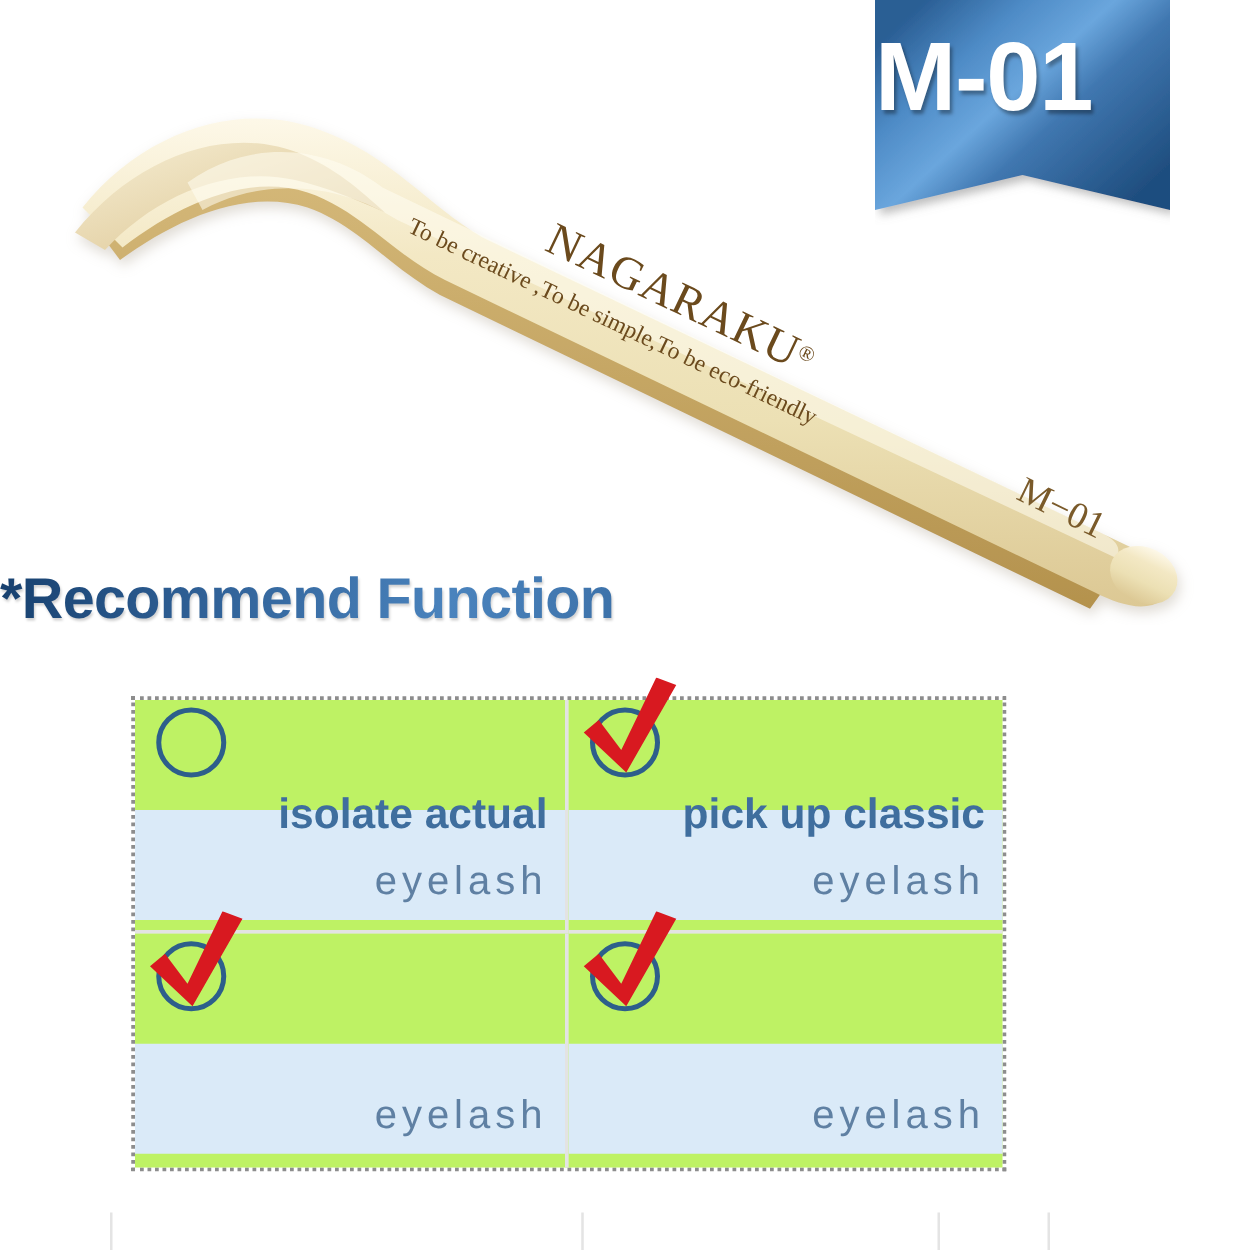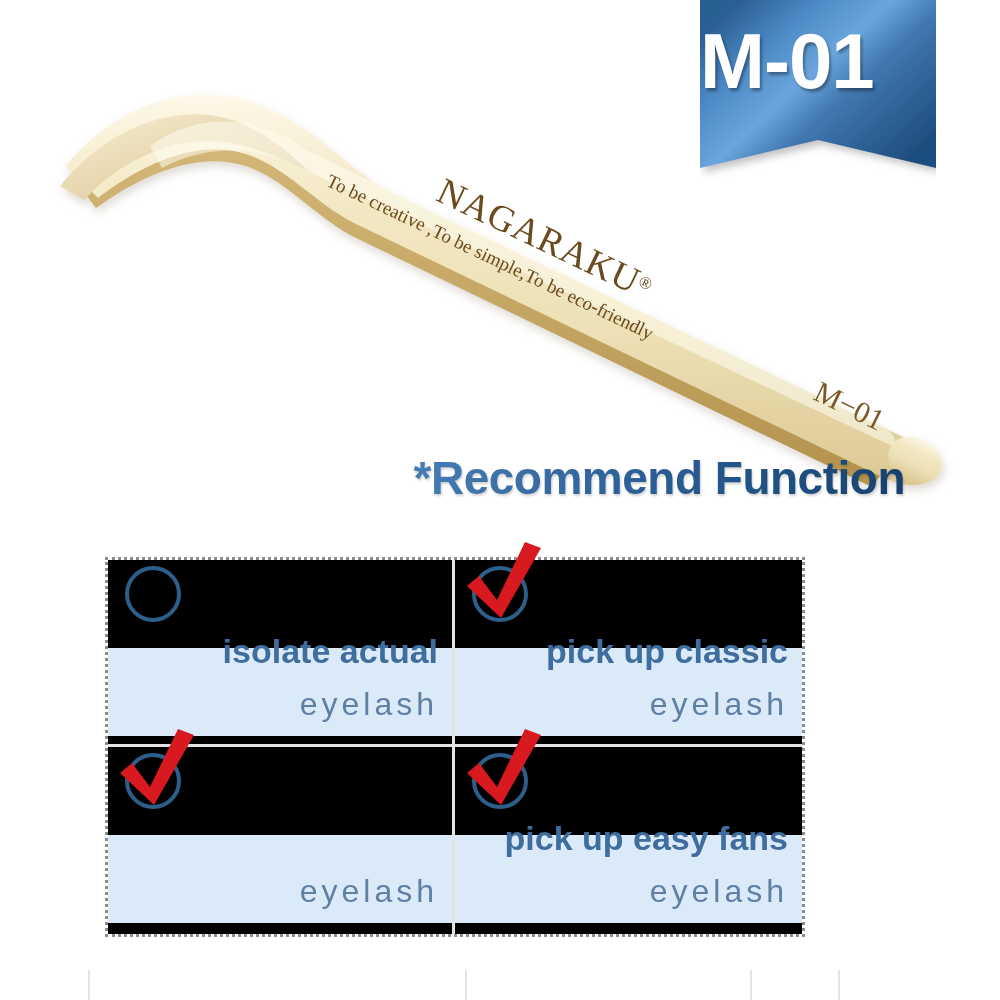--- a/index.html
+++ b/index.html
@@ -16,34 +16,34 @@
   #model-banner{position:absolute;left:700px;top:0;width:236px;height:185px;}
   #model-banner .ribbon-shape{position:absolute;inset:0;}
   #model-banner .ribbon-label{
       position:absolute;left:0;top:22px;width:236px;text-align:left;
       font-size:78px;font-weight:bold;color:#ffffff;letter-spacing:-1px;
       font-family:"Liberation Sans", sans-serif;
       text-shadow:2px 3px 3px rgba(0,0,0,.35);
       line-height:1;}
 
   
-  #section-heading{position:absolute;left:0;top:455px;width:905px;text-align:right;
+  #section-heading{position:absolute;left:0;top:455px;width:905px;text-align:left;
       font-size:46px;font-weight:bold;line-height:1;
       font-family:"Liberation Sans", sans-serif;
       letter-spacing:-0.5px;
       background:linear-gradient(100deg,#17406e 0%,#2f6096 18%,#4a83bd 40%,#3a6ea5 58%,#2b5d96 72%,#1d4e7f 88%,#17406e 100%);
       -webkit-background-clip:text;background-clip:text;color:transparent;
       -webkit-text-fill-color:transparent;
       filter:drop-shadow(1px 2px 1px rgba(0,0,0,.18));}
 
   
   #feature-grid{position:absolute;left:105px;top:557px;width:700px;height:380px;
       border:3px dotted #8d8d8d;box-sizing:border-box;
       display:grid;grid-template-columns:1fr 1fr;grid-template-rows:1fr 1fr;}
-  .feature-cell{position:relative;box-sizing:border-box;background:#000000;overflow:visible;}
+  .feature-cell{position:relative;box-sizing:border-box;background:#bef264;overflow:visible;}
   .feature-cell.col-l{border-right:3px solid #e3e3e3;}
   .feature-cell.row-t{border-bottom:3px solid #e3e3e3;}
 
   
   .cell-band{position:absolute;left:0;right:0;top:88px;height:88px;background:#daeaf8;}
 
   
   .cell-marker{position:absolute;left:8px;top:-12px;width:86px;height:86px;}
   .marker-circle{position:absolute;left:9px;top:18px;width:56px;height:56px;
       border:4px solid #2d5f8b;border-radius:50%;box-sizing:border-box;background:transparent;}
@@ -190,21 +190,20 @@
   </div>
 
   <div class="feature-cell">
     <div class="cell-band"></div>
     <div class="cell-marker">
       <div class="marker-circle"></div>
       <svg class="marker-check" viewBox="0 0 86 86">
         <path d="M4 44 L16 34 L34 58 L62 0 L78 6 L38 76 Z" fill="#d81920"></path>
       </svg>
     </div>
-    <div class="cell-title">pick up easy fans</div>
     <div class="cell-sub">eyelash</div>
   </div>
 </div>
 
 <div id="bottom-rules">
   <div class="rule" style="left:88px"></div>
   <div class="rule" style="left:465px"></div>
   <div class="rule" style="left:750px"></div>
   <div class="rule" style="left:838px"></div>
 </div>

